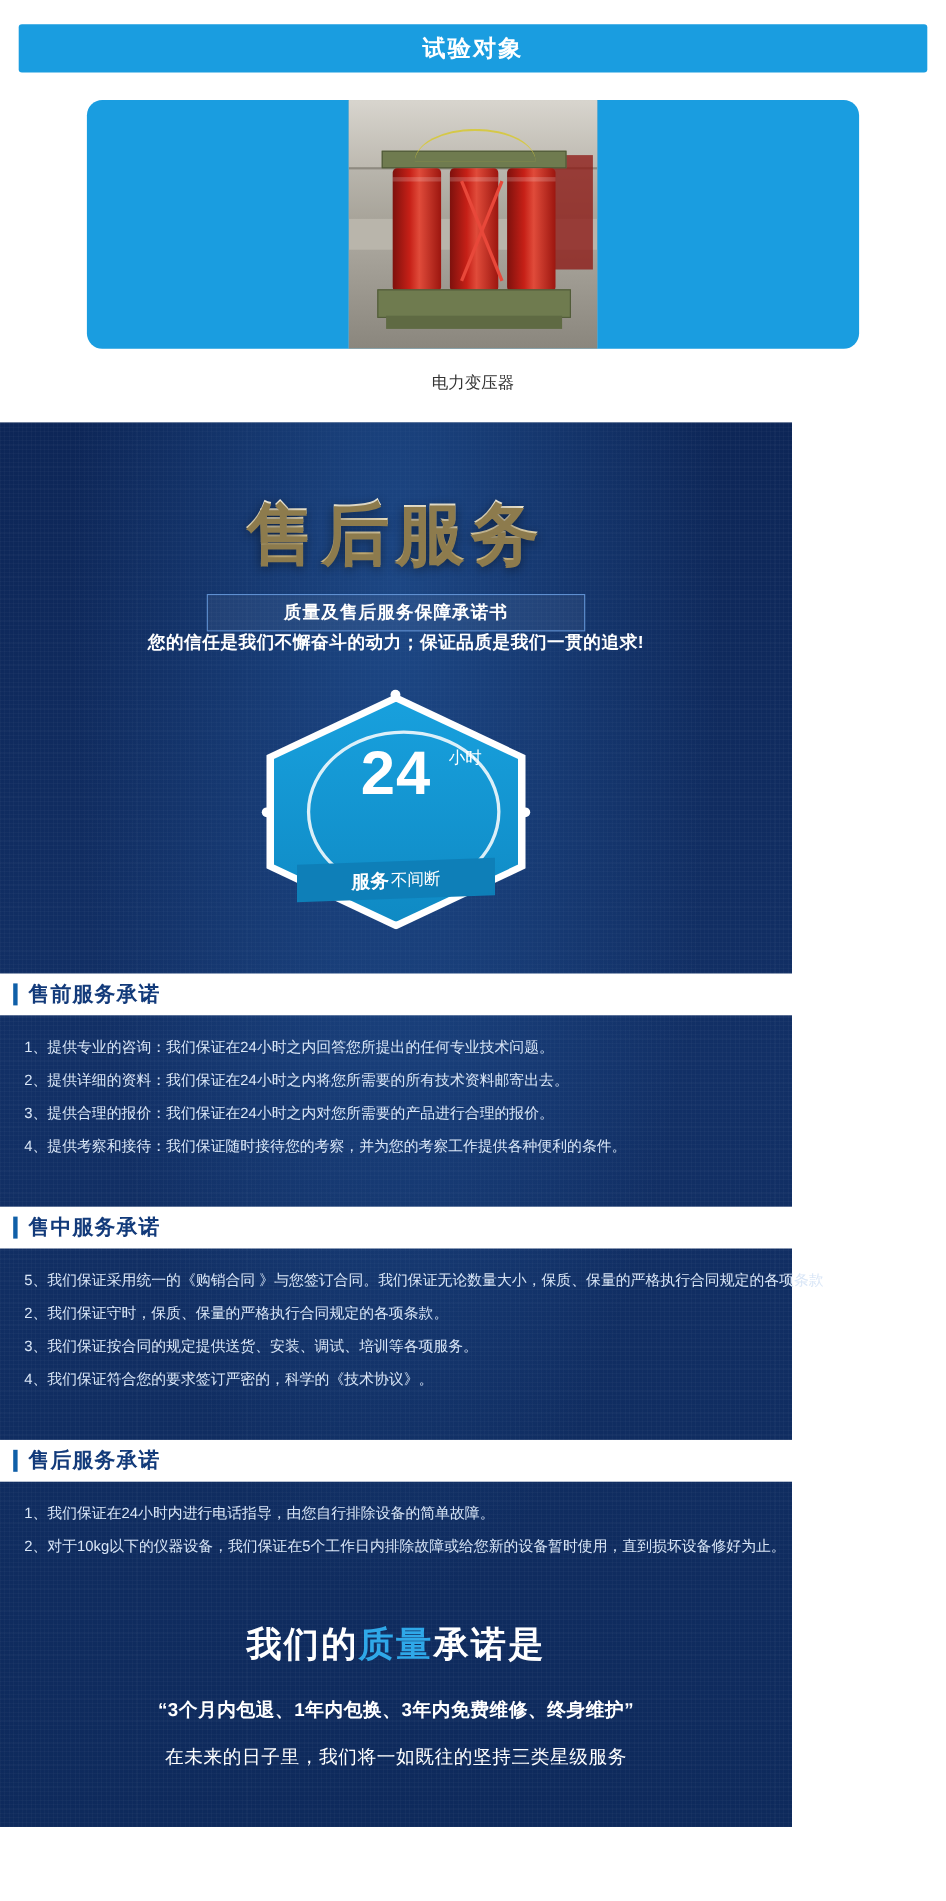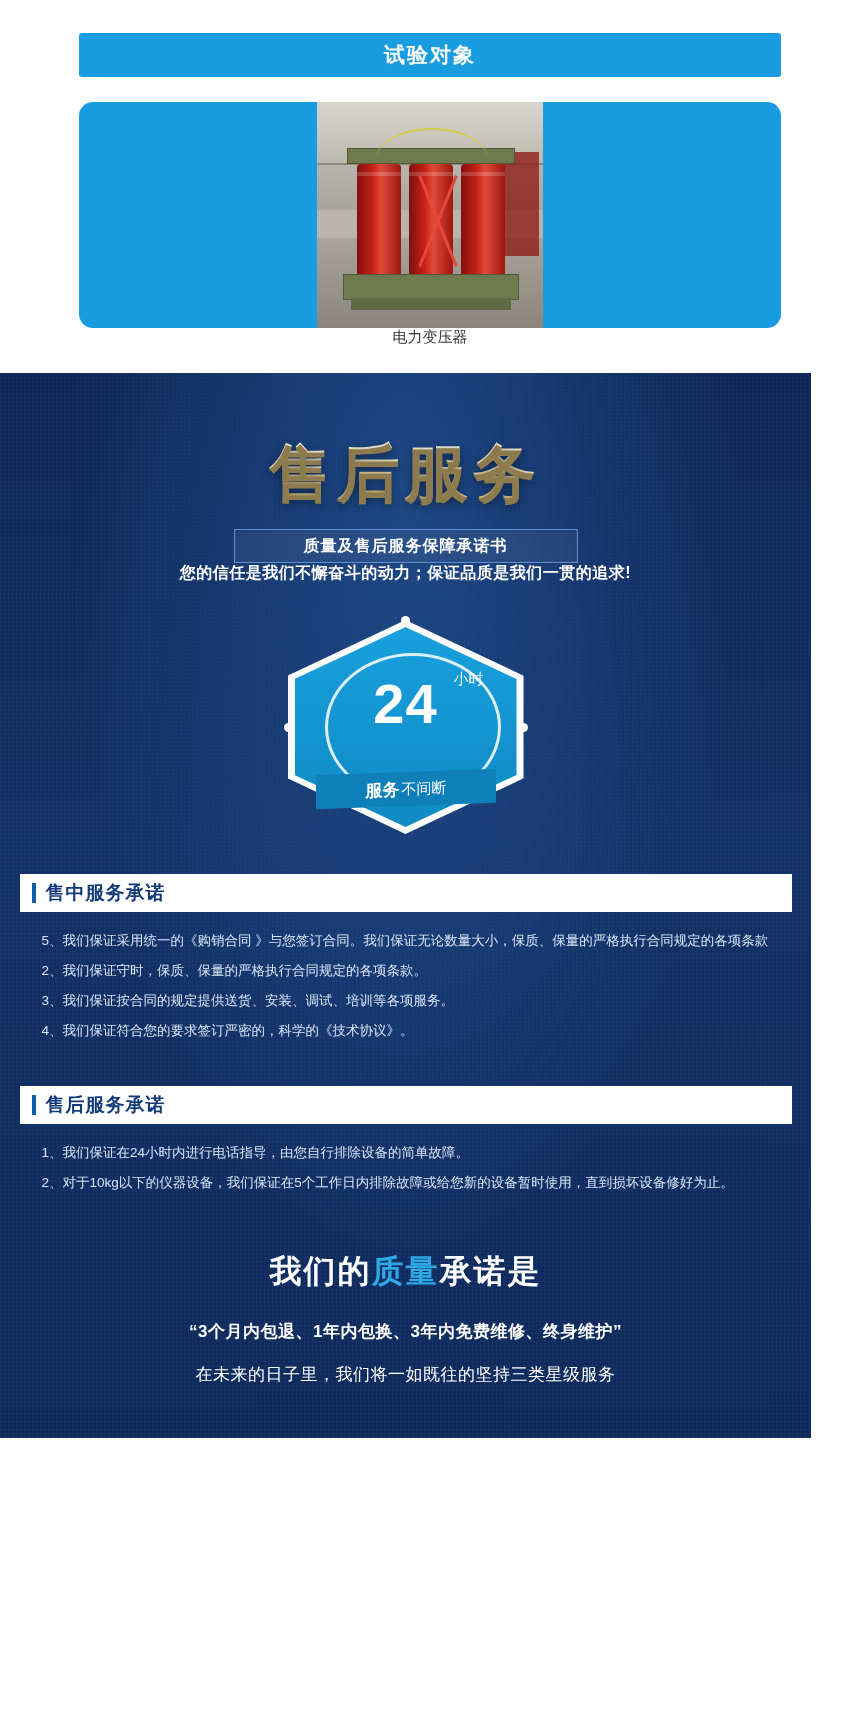--- a/index.html
+++ b/index.html
@@ -10,23 +10,23 @@
   }
   body { width: 860px; }
 
   
   .test-section {
     width: 860px;
     padding: 18px 0 26px 0;
     background: #ffffff;
   }
   .test-title-bar {
-    width: 702px;
+    width: 826px;
     height: 44px;
-    margin: 15px auto;
+    margin: 4px auto;
     background: #1a9de0;
     border-radius: 3px;
     display: flex;
     align-items: center;
     justify-content: center;
   }
   .test-title-bar span {
     color: #ffffff;
     font-size: 21px;
     font-weight: bold;
@@ -103,27 +103,28 @@
   .ph-xmark::before, .ph-xmark::after {
     content:""; position:absolute; left:50%; top:0; width:3px; height:100%;
     background:#e8483a; transform-origin:center;
   }
   .ph-xmark::before { transform: translateX(-50%) rotate(22deg); }
   .ph-xmark::after  { transform: translateX(-50%) rotate(-22deg); }
 
   .photo-caption {
     width: 100%;
     text-align: center;
+    margin-top: 22px;
     font-size: 15px;
     color: #333333;
   }
 
   
   .aftersales {
-    width: 811px;
+    width: 720px;
     background:
       radial-gradient(ellipse at 50% 12%, rgba(40,95,165,.55) 0%, rgba(13,38,86,0) 58%),
       repeating-linear-gradient(0deg, rgba(255,255,255,.022) 0px, rgba(255,255,255,.022) 1px, rgba(0,0,0,0) 1px, rgba(0,0,0,0) 4px),
       repeating-linear-gradient(90deg, rgba(255,255,255,.022) 0px, rgba(255,255,255,.022) 1px, rgba(0,0,0,0) 1px, rgba(0,0,0,0) 4px),
       linear-gradient(180deg, #0d2657 0%, #123066 45%, #0e2a5c 100%);
     padding: 58px 0 52px 0;
   }
   .big-title {
     text-align: center;
     font-size: 62px;
@@ -172,21 +173,21 @@
     position:absolute; left:7px; top:7px; width:222px; height:200px;
     background: linear-gradient(180deg,#18a0dd,#0f8ac4);
     clip-path: polygon(50% 0%, 100% 26%, 100% 74%, 50% 100%, 0% 74%, 0% 26%);
   }
   .hex-ring {
     position:absolute; left:30px; top:26px; width:176px; height:148px;
     border:3px solid rgba(255,255,255,.85);
     border-radius:50%;
   }
   .num24 {
-    position:absolute; left:0; top:56px; width:236px;
+    position:absolute; left:0; top:44px; width:236px;
     text-align:center;
     font-size:56px; font-weight:bold; color:#ffffff; letter-spacing:1px;
     line-height:56px;
   }
   .xiaoshi {
     position:absolute; right:40px; top:50px;
     color:#ffffff; font-size:15px; line-height:17px; text-align:left;
   }
   .ribbon-lower {
     position:absolute; left:28px; bottom:28px; width:180px; height:34px;
@@ -311,20 +312,31 @@
     <div class="num24">24</div>
     <div class="xiaoshi">
       <span>小时</span>
     </div>
     <div class="ribbon-lower">
       <span>服务</span>
       <span class="thin">不间断</span>
     </div>
   </div>
 
+  <div class="block">
+    <div class="block-head">
+      <span>售前服务承诺</span>
+    </div>
+    <div class="block-body">
+      <div class="promise-line">1、提供专业的咨询：我们保证在24小时之内回答您所提出的任何专业技术问题。</div>
+      <div class="promise-line">2、提供详细的资料：我们保证在24小时之内将您所需要的所有技术资料邮寄出去。</div>
+      <div class="promise-line">3、提供合理的报价：我们保证在24小时之内对您所需要的产品进行合理的报价。</div>
+      <div class="promise-line">4、提供考察和接待：我们保证随时接待您的考察，并为您的考察工作提供各种便利的条件。</div>
+    </div>
+  </div>
 
   <div class="block">
     <div class="block-head">
       <span>售中服务承诺</span>
     </div>
     <div class="block-body">
       <div class="promise-line">5、我们保证采用统一的《购销合同 》与您签订合同。我们保证无论数量大小，保质、保量的严格执行合同规定的各项条款</div>
       <div class="promise-line">2、我们保证守时，保质、保量的严格执行合同规定的各项条款。</div>
       <div class="promise-line">3、我们保证按合同的规定提供送货、安装、调试、培训等各项服务。</div>
       <div class="promise-line">4、我们保证符合您的要求签订严密的，科学的《技术协议》。</div>

